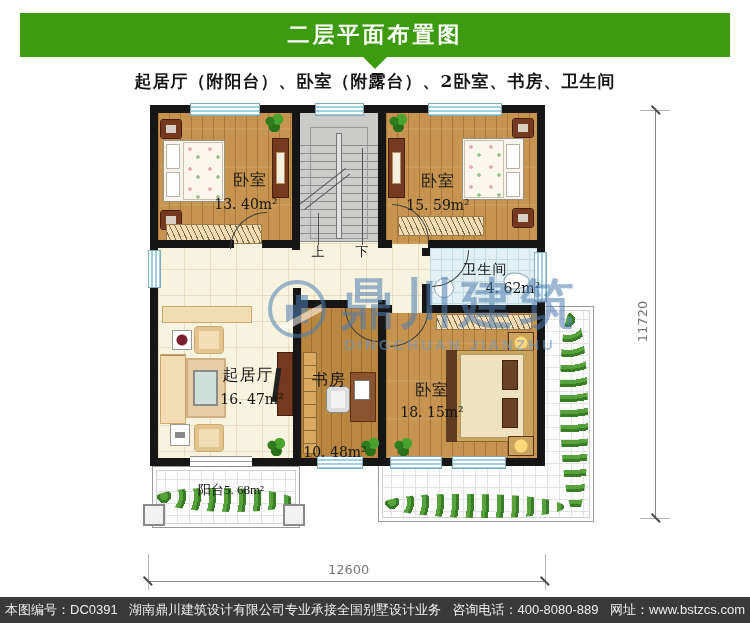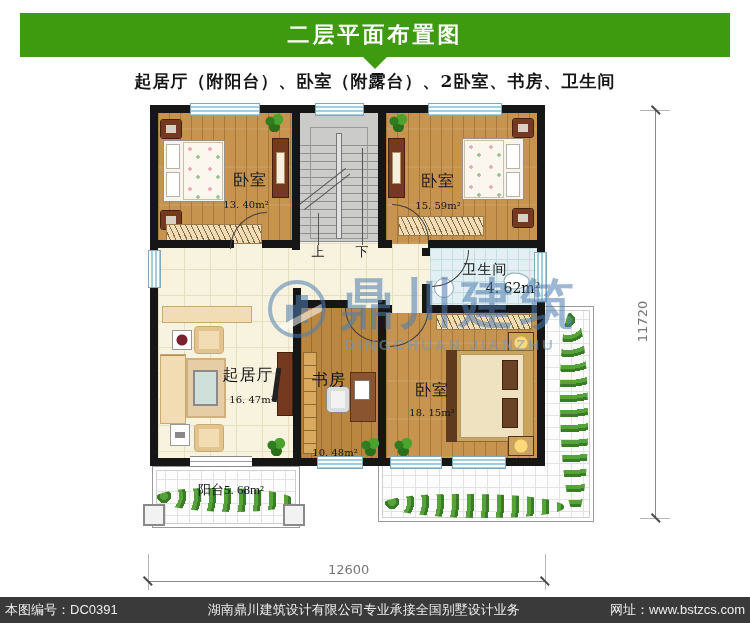--- a/index.html
+++ b/index.html
@@ -43,21 +43,21 @@
   .plant{position:absolute;width:20px;height:18px;
     background-image:radial-gradient(circle at 30% 40%,#2f7d1f 0 4px,transparent 5px),
                      radial-gradient(circle at 68% 30%,#49a32c 0 5px,transparent 6px),
                      radial-gradient(circle at 52% 72%,#2a6f1a 0 5px,transparent 6px);}
   .shrub{position:absolute;border-radius:40% 55% 45% 60%;
     background-image:repeating-radial-gradient(circle at 8px 8px,#55a33a 0 4px,#387c26 4px 7px,rgba(0,0,0,0) 7px 15px);}
   
   .lb{position:absolute;transform:translate(-50%,-50%);white-space:nowrap;color:#141414;
       font-family:"DejaVu Serif","Liberation Serif",serif;text-align:center;}
   .lb-name{font-size:16px;letter-spacing:1px;}
-  .lb-area{font-size:10px;}
+  .lb-area{font-size:14px;}
   .st-lb{position:absolute;transform:translate(-50%,-50%);font-size:13px;color:#222;
       font-family:"DejaVu Serif","Liberation Serif",serif;}
   .dim-line{position:absolute;background:#8a8a8a;}
   .ext-line{position:absolute;background:#b5b5b5;}
   .dim-tick{position:absolute;width:12px;height:1.5px;background:#4a4a4a;transform:rotate(45deg);}
   .dim-lb{position:absolute;font-size:13px;color:#777;font-family:"DejaVu Sans","Liberation Sans",sans-serif;}
   
   .hdr-bar{position:absolute;left:20px;top:13px;width:710px;height:44px;background:#3e9b10;
     display:flex;align-items:center;justify-content:center;}
   .hdr-title{color:#fff;font-size:22px;font-weight:bold;letter-spacing:3px;
@@ -241,14 +241,15 @@
   <div class="ext-line" style="left:640px;top:518px;width:30px;height:1px;"></div>
   <div class="dim-line" style="left:655px;top:110px;width:1px;height:408px;"></div>
   <div class="dim-tick" style="left:650px;top:109px;"></div>
   <div class="dim-tick" style="left:650px;top:517px;"></div>
   <div class="dim-lb" style="left:622px;top:314px;transform:rotate(-90deg);transform-origin:center;">11720</div>
 </div>
 
 <div class="footer">
   <span>本图编号：DC0391</span>
   <span>湖南鼎川建筑设计有限公司专业承接全国别墅设计业务</span>
+  <span>咨询电话：400-8080-889</span>
   <span>网址：www.bstzcs.com</span>
 </div>
 
 </body></html>

